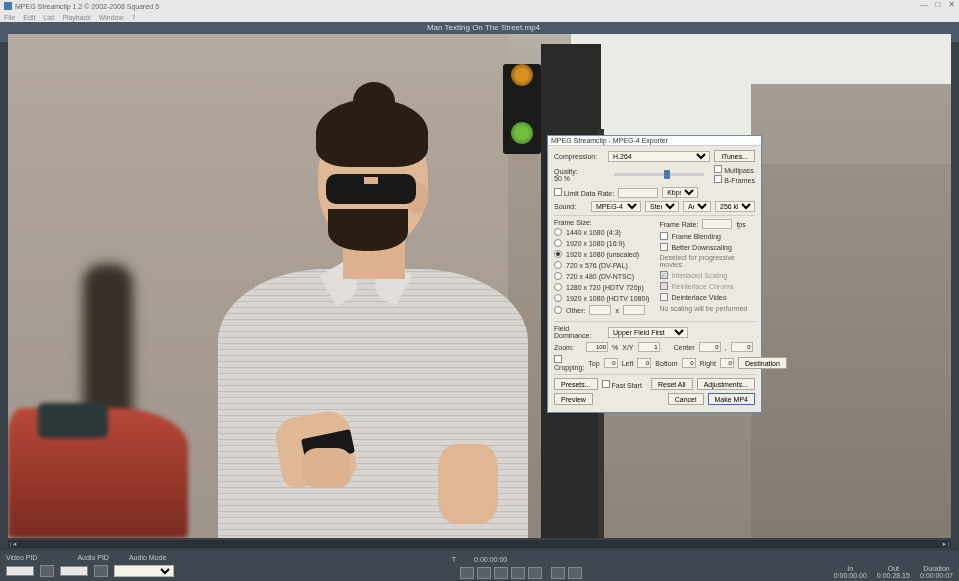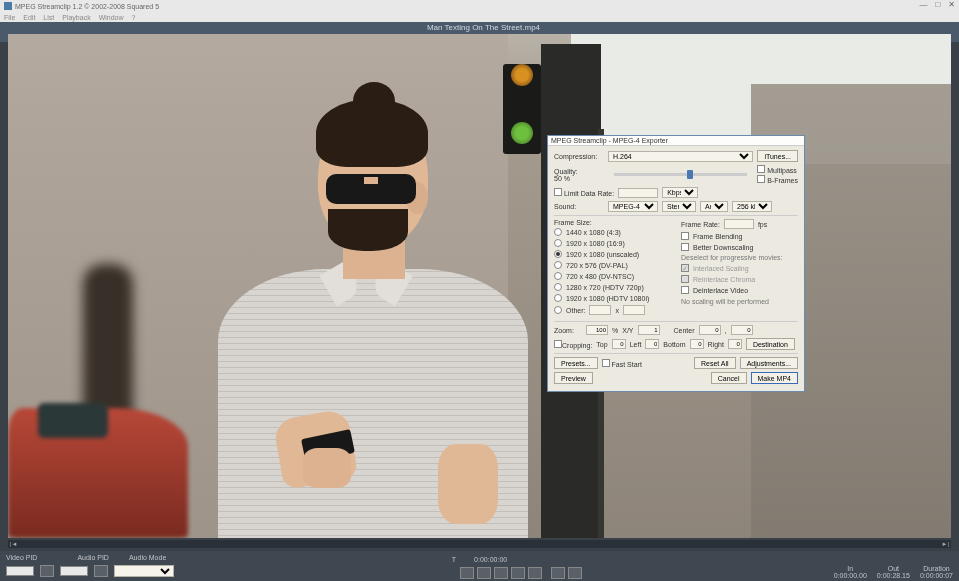--- a/index.html
+++ b/index.html
@@ -57,21 +57,21 @@
 .footer-row1 { display: flex; align-items: center; height: 12px; padding: 0 6px; gap: 10px; }
 .footer-row2 { display: flex; align-items: center; height: 16px; padding: 0 6px; gap: 6px; }
 .footer-input { width: 28px; height: 10px; background: #e8e8e8; border: 1px solid #888; color: #333; font-size: 6px; }
 .footer-btn { width: 14px; height: 12px; background: #5a6068; border: 1px solid #888; }
 .foot-label { font-size: 7px; }
 .foot-right { position: absolute; right: 6px; bottom: 2px; text-align: right; display: flex; gap: 10px; }
 .foot-right div { display:flex; flex-direction:column; align-items:center; }
 .foot-center { position: absolute; left: 50%; transform: translateX(-50%); bottom: 18px; font-size: 7px; display:flex; gap:18px; }
 
 
-.dialog { position: absolute; left: 547px; top: 135px; width: 258px; background: #ece9e0; border: 1px solid #6a8aaf; font-size: 7px; color: #333; }
+.dialog { position: absolute; left: 547px; top: 135px; width: 215px; background: #ece9e0; border: 1px solid #6a8aaf; font-size: 7px; color: #333; }
 .dialog-title { height: 10px; background: #fdfdfb; border-bottom: 1px solid #ccc; padding: 0 3px; line-height: 10px; font-size: 7px; }
 .dialog-body { padding: 4px 6px; }
 .row { display: flex; align-items: center; gap: 4px; margin-bottom: 3px; }
 .lbl { width: 50px; font-size: 7px; }
 select { font-size: 7px; height: 11px; background: #f5f3ea; border: 1px solid #b5b2a8; }
 .btn { font-size: 7px; height: 12px; padding: 0 6px; background: #f2f0e7; border: 1px solid #aaa69a; cursor: pointer; }
 .btn-primary { border: 1px solid #3a6ab8; }
 .slider { flex: 1; height: 3px; background: #ccc; position: relative; margin: 0 6px; }
 .slider-thumb { position: absolute; left: 55%; top: -3px; width: 6px; height: 9px; background: #4a78b0; border-radius: 1px; }
 .checkbox { width: 8px; height: 8px; border: 1px solid #888; background: #fff; display: inline-block; }
@@ -276,20 +276,24 @@
           </label>
         <label class="row">
             <span class="checkbox"></span>
             <span>Deinterlace Video</span>
           </label>
         <div style="margin-top:4px;color:#777">No scaling will be performed</div>
       </div>
     </div>
     <div class="sep"></div>
     <div class="row">
+        <span class="lbl">Field Dominance:</span>
+        <select style="width:80px"><option>Upper Field First</option></select>
+      </div>
+    <div class="row">
       <span class="lbl" style="width:28px">Zoom:</span>
       <input class="small-input" value="100" style=""><span>%</span>
       <span>X/Y</span><input class="small-input" value="1" style="">
       <span style="margin-left:10px">Center</span>
       <input class="small-input" value="0" style=""> , <input class="small-input" value="0" style="">
     </div>
     <div class="row">
       <label><span class="checkbox"></span><span>Cropping:</span></label>
       <span>Top</span>
         <input class="small-input" style="width: 14px;" value="0">

